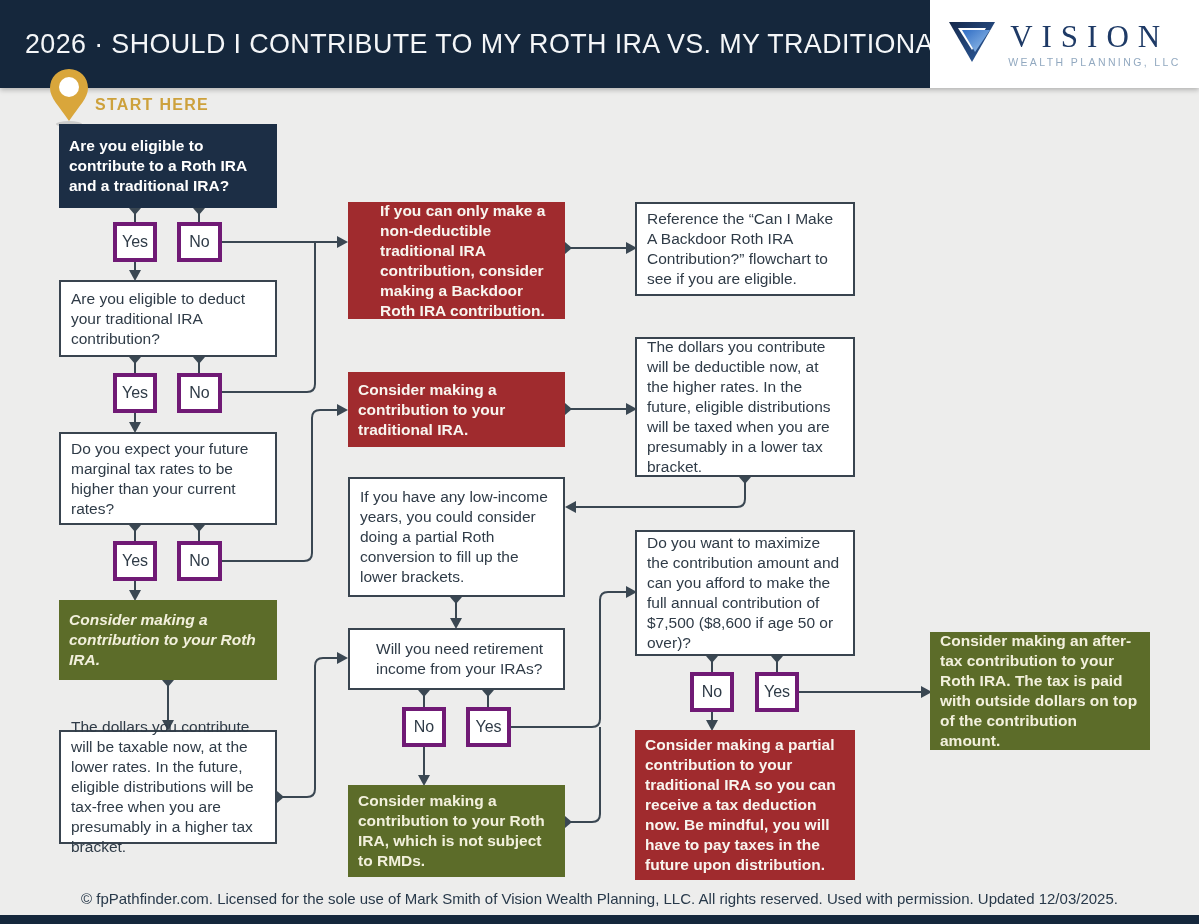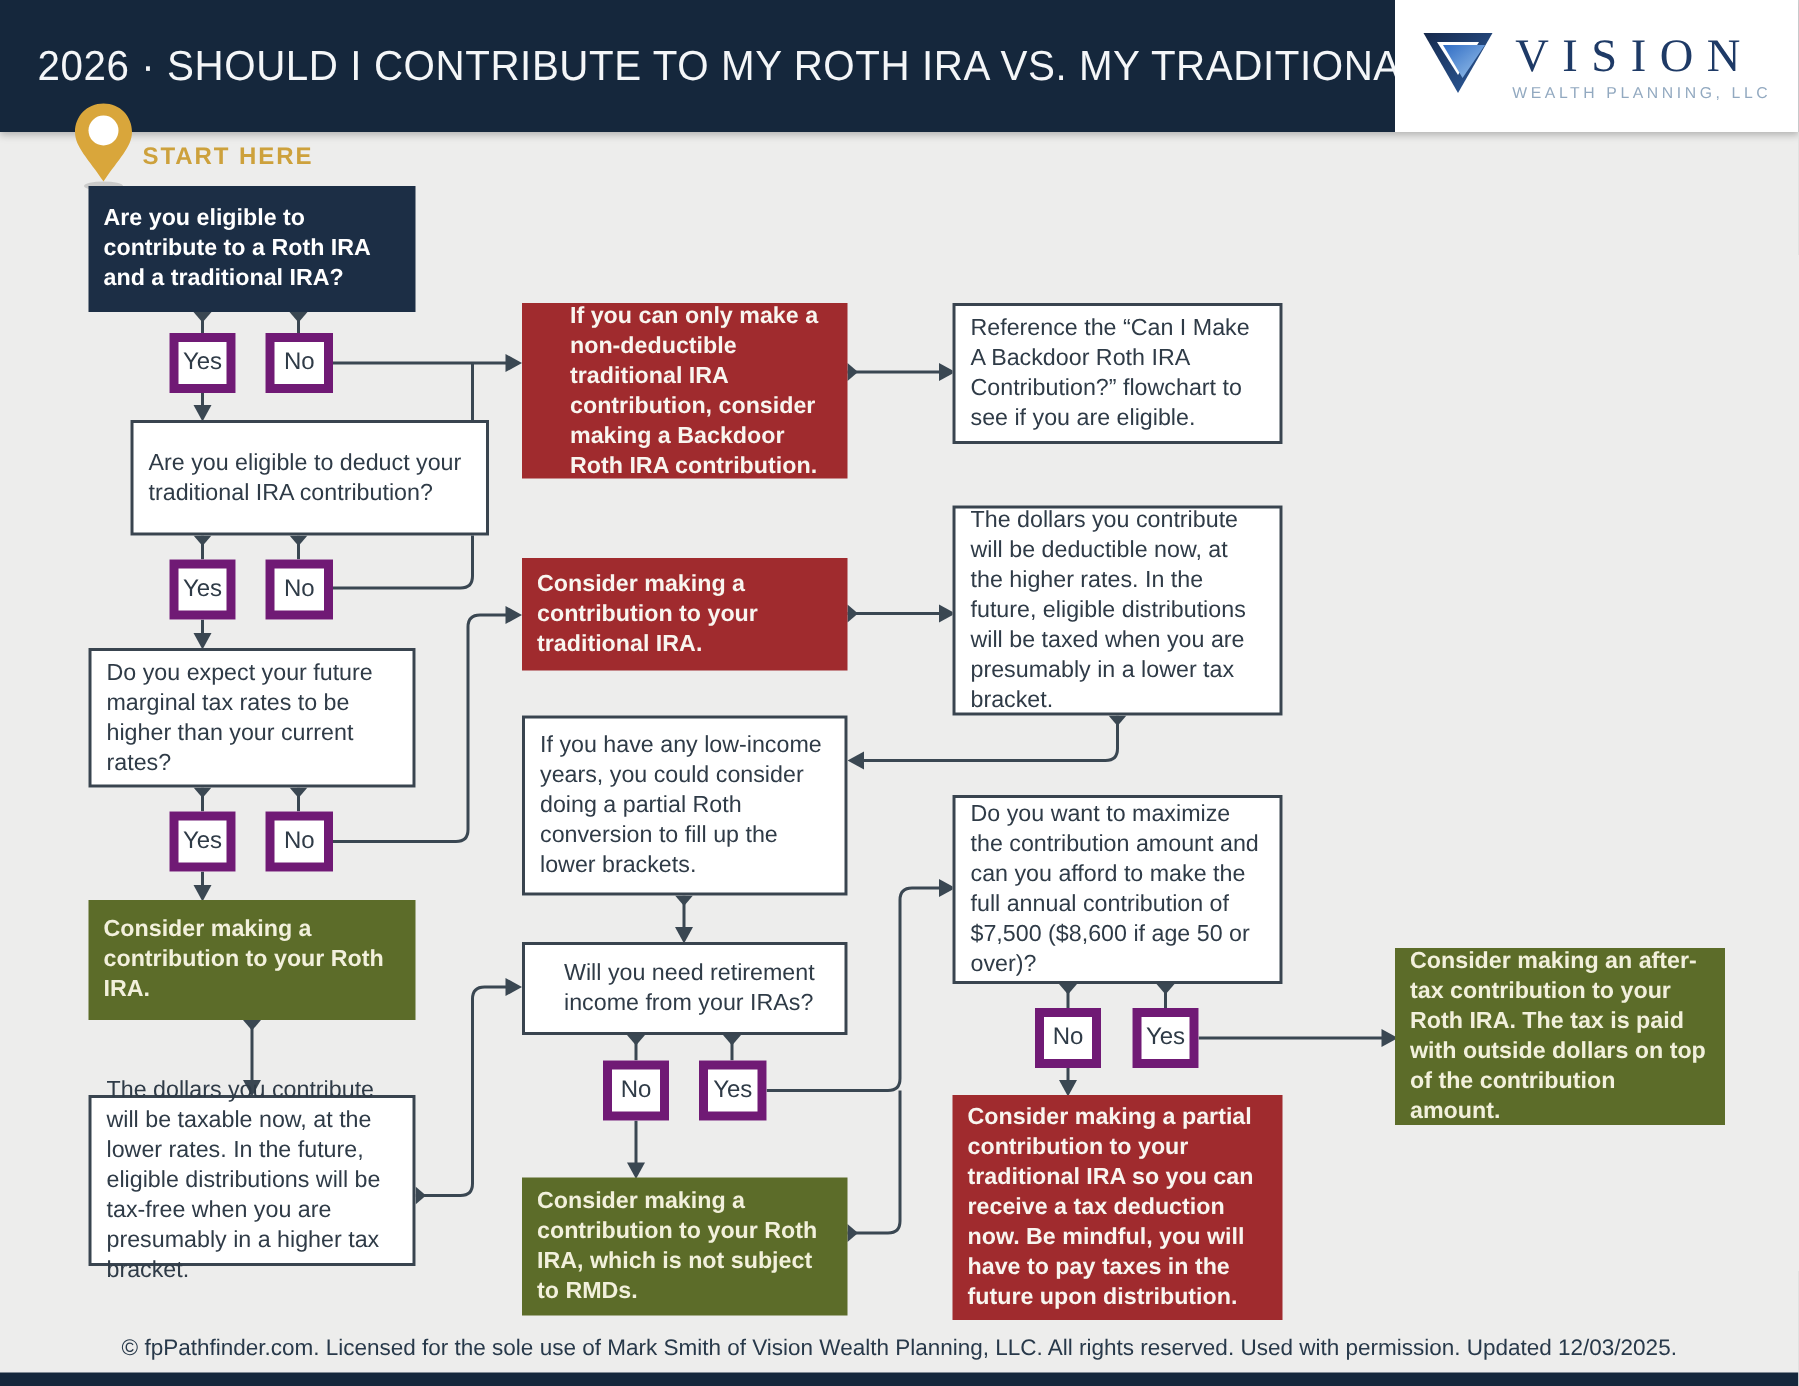--- a/index.html
+++ b/index.html
@@ -41,32 +41,32 @@
     position:absolute; box-sizing:border-box; padding:6px 10px;
     display:flex; align-items:center; justify-content:center; text-align:left;
     font-size:15.5px; line-height:20px; color:#2F3B47;
   }
   .node.white { background:#FFFFFF; border:2px solid #39444F; }
   .node.navy  { background:#1C2E45; color:#FFFFFF; font-weight:bold; }
   .node.red   { background:#A02B2E; color:#F8F5EF; font-weight:bold; }
   .node.green { background:#5C6C29; color:#F2F0DC; font-weight:bold; }
   .yn {
     position:absolute; width:44px; height:40px; box-sizing:border-box;
-    background:#FFFFFF; border:6px solid #701a75;
+    background:#FFFFFF; border:4px solid #701a75;
     display:flex; align-items:center; justify-content:center;
     font-size:16px; color:#2F3B47;
   }
   
   #q1          { left:59px;  top:124px; width:218px; height:84px; }
   #yes1        { left:113px; top:222px; } #no1 { left:177px; top:222px; width:45px; }
-  #q2          { left:59px;  top:280px; width:239px; height:77px;margin-left:28px; }
+  #q2          { left:59px;  top:280px; width:218px; height:77px; }
   #yes2        { left:113px; top:373px; } #no2 { left:177px; top:373px; width:45px; }
   #q3          { left:59px;  top:432px; width:218px; height:93px; }
   #yes3        { left:113px; top:541px; } #no3 { left:177px; top:541px; width:45px; }
-  #green1      { left:59px;  top:600px; width:218px; height:80px; }
+  #green1      { left:59px;  top:600px; width:218px; height:80px;font-style:italic; }
   #rothExplain { left:59px;  top:730px; width:218px; height:114px; }
   #red1        { left:348px; top:202px; width:217px; height:117px;padding-left:32px; }
   #red2        { left:348px; top:372px; width:217px; height:75px;  }
   #lowIncome   { left:348px; top:477px; width:217px; height:120px; }
   #q4          { left:348px; top:628px; width:217px; height:62px;padding-left:26px;  }
   #no4         { left:402px; top:707px; } #yes4 { left:466px; top:707px; width:45px; }
   #green2      { left:348px; top:785px; width:217px; height:92px;  }
   #backdoorRef { left:635px; top:202px; width:220px; height:94px;  }
   #tradExplain { left:635px; top:337px; width:220px; height:140px; }
   #q5          { left:635px; top:530px; width:220px; height:126px; }

